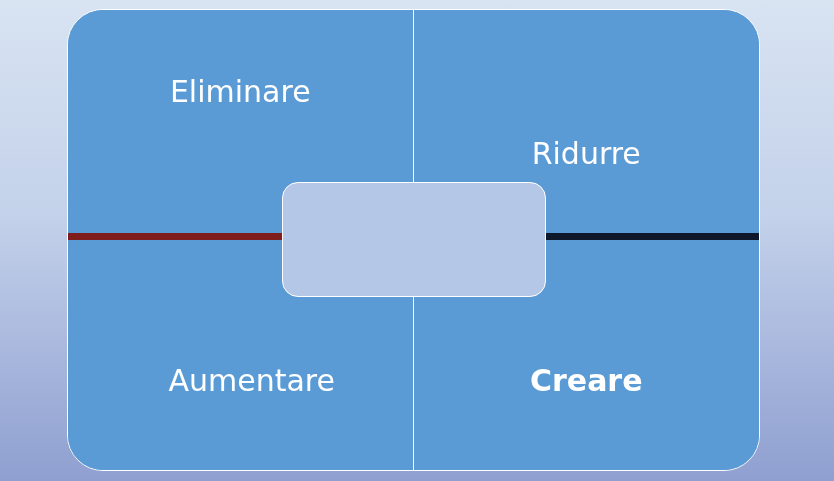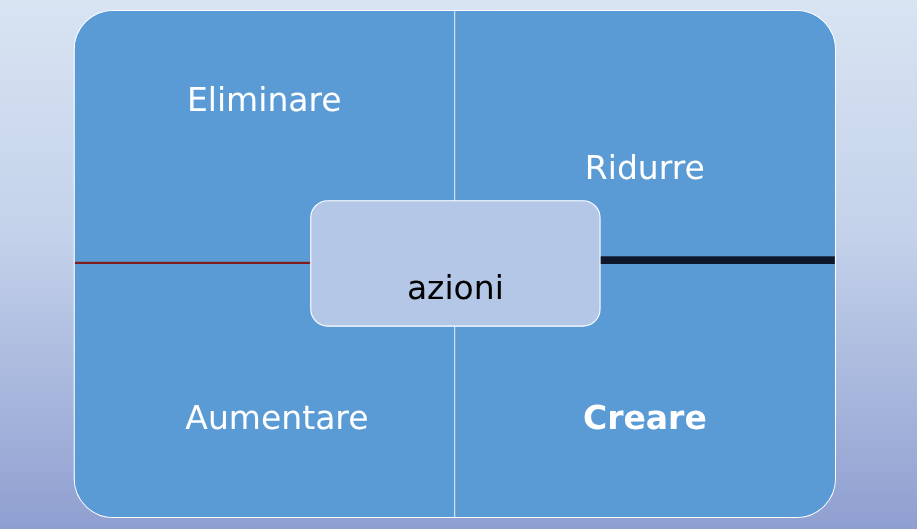--- a/index.html
+++ b/index.html
@@ -11,21 +11,21 @@
   .matrix {
     position:absolute; left:67px; top:9px; width:693px; height:462px;
     border:1.5px solid #ffffff; border-radius:36px; box-sizing:border-box;
     overflow:hidden; background:#5b9bd5;
   }
   .quad {
     position:absolute; width:50%; height:50%; box-sizing:border-box;
     background:#5b9bd5; color:#ffffff; font-size:30px;
     display:flex; justify-content:center;
   }
-  .q-tl { left:0; top:0; border-right:1px solid #ffffff; border-bottom:2px solid #7f1d1d; align-items:flex-start; padding-top:64px; }
+  .q-tl { left:0; top:0; border-right:1px solid #ffffff; border-bottom:7px solid #7f1d1d; align-items:flex-start; padding-top:64px; }
   .q-tr { right:0; top:0; border-bottom:7px solid #0f172a; align-items:center; padding-top:64px; }
   .q-bl { left:0; bottom:0; border-right:1px solid #ffffff; align-items:flex-end; padding-bottom:72px;padding-left:23px; }
   .q-br { right:0; bottom:0; align-items:flex-end; padding-bottom:72px;font-weight:bold; }
   .center {
     position:absolute; left:282px; top:182px; width:264px; height:115px;
     background:#b4c7e7; border:1.5px solid #ffffff; border-radius:16px;
     box-sizing:border-box; display:flex; align-items:center; justify-content:center;
     text-align:center; color:#000000; font-size:30px; line-height:1.5;
   }
 </style>
@@ -43,15 +43,14 @@
     <span>Aumentare</span>
   </div>
   <div class="quad q-br">
     <span>Creare</span>
   </div>
 </div>
 
 <div class="center">
   <div>
     <br>
-    <span>azioni</span>
   </div>
 </div>
 
 </body></html>

